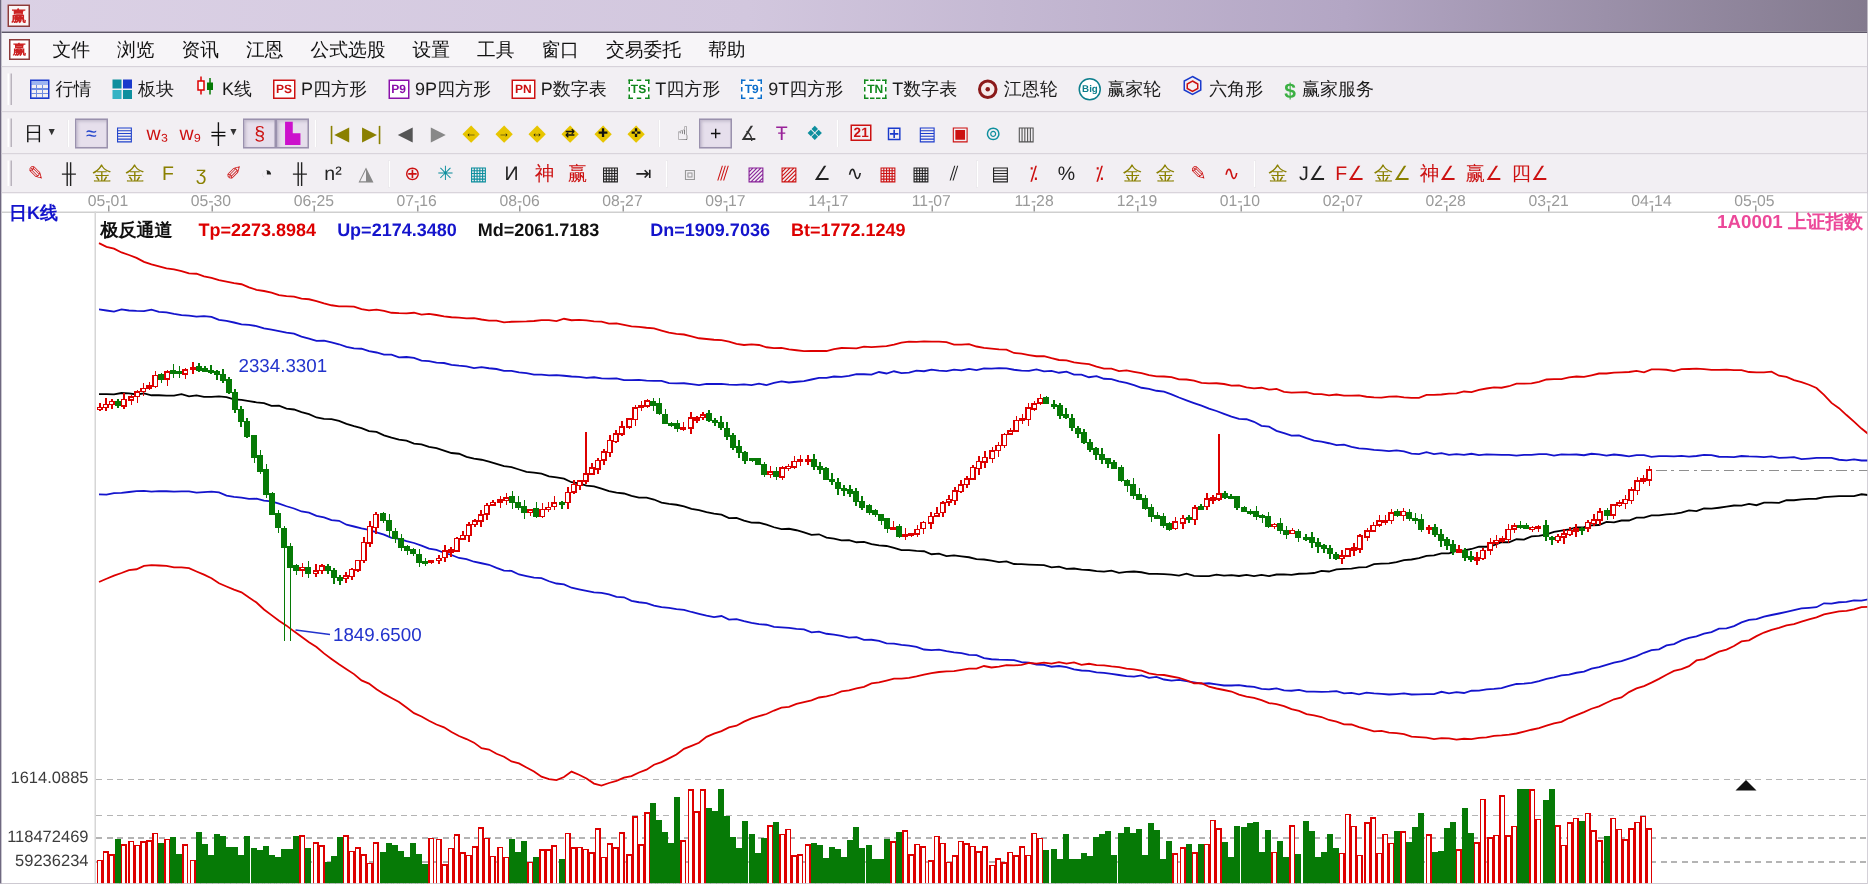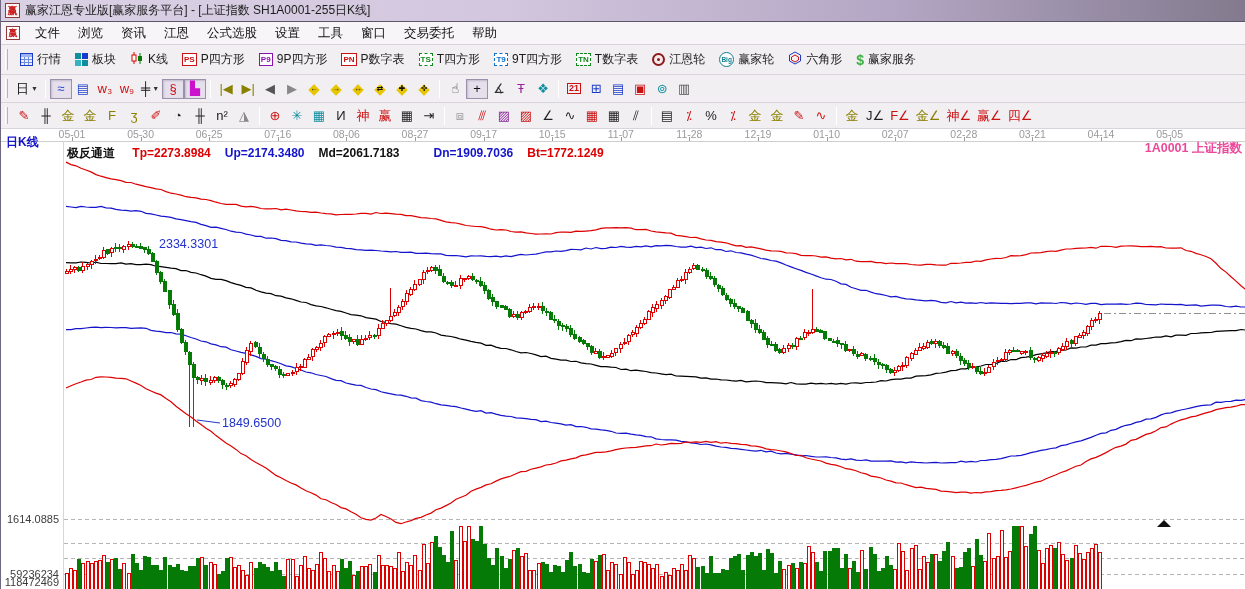--- a/index.html
+++ b/index.html
@@ -61,21 +61,20 @@
   #indicator-row span{margin-right:14px;}
   .scale-lbl{font-size:11px;color:#3c3c3c;transform:translateY(-50%);text-align:right;width:58px;left:0;}
   .annot{font-size:12.5px;color:#2233cc;}
 </style>
 </head>
 <body>
 
 <div id="app">
   <div id="titlebar">
     <span class="appicon">赢</span>
-    <span class="title">赢家江恩专业版[赢家服务平台] - [上证指数  SH1A0001-255日K线]</span>
   </div>
 
   <div id="menubar">
     <span class="appicon">赢</span>
 
   <span class="menu-item">文件</span>
       <span class="menu-item">浏览</span>
       <span class="menu-item">资讯</span>
       <span class="menu-item">江恩</span>
       <span class="menu-item">公式选股</span>
@@ -1189,30 +1188,30 @@
       
     <span style="color: rgb(221, 0, 0);">Tp=2273.8984</span><span style="color: rgb(20, 20, 204);">Up=2174.3480</span><span style="color: rgb(17, 17, 17);">Md=2061.7183</span><span style="color: rgb(20, 20, 204); padding-left: 20px;">Dn=1909.7036</span><span style="color: rgb(221, 0, 0);">Bt=1772.1249</span></div>
 
   <div class="abs date-lbl" style="left: 71px;">05-01</div>
       <div class="abs date-lbl" style="left: 139.6px;">05-30</div>
       <div class="abs date-lbl" style="left: 208.2px;">06-25</div>
       <div class="abs date-lbl" style="left: 276.8px;">07-16</div>
       <div class="abs date-lbl" style="left: 345.4px;">08-06</div>
       <div class="abs date-lbl" style="left: 414px;">08-27</div>
       <div class="abs date-lbl" style="left: 482.6px;">09-17</div>
-      <div class="abs date-lbl" style="left: 551.2px;">10-15</div>
+      <div class="abs date-lbl" style="left: 551.2px;">14-17</div>
       <div class="abs date-lbl" style="left: 619.8px;">11-07</div>
       <div class="abs date-lbl" style="left: 688.4px;">11-28</div>
       <div class="abs date-lbl" style="left: 757px;">12-19</div>
       <div class="abs date-lbl" style="left: 825.6px;">01-10</div>
       <div class="abs date-lbl" style="left: 894.2px;">02-07</div>
       <div class="abs date-lbl" style="left: 962.8px;">02-28</div>
       <div class="abs date-lbl" style="left: 1031.4px;">03-21</div>
       <div class="abs date-lbl" style="left: 1100px;">04-14</div>
       <div class="abs date-lbl" style="left: 1168.6px;">05-05</div>
       <div class="abs annot" style="left: 158px; top: 108px;">2334.3301</div>
       <div class="abs annot" style="left: 221px; top: 287px;">1849.6500</div>
       <div class="abs scale-lbl" style="top: 390px;">1614.0885</div>
       <div class="abs scale-lbl" style="top: 431px; margin-top: 40px;">177708703</div>
-      <div class="abs scale-lbl" style="top: 453px; text-align: right;">118472469</div>
+      <div class="abs scale-lbl" style="top: 429px; text-align: right;">118472469</div>
       <div class="abs scale-lbl" style="top: 445px;">59236234</div>
     </div>
 </div>
 
 </body></html>

